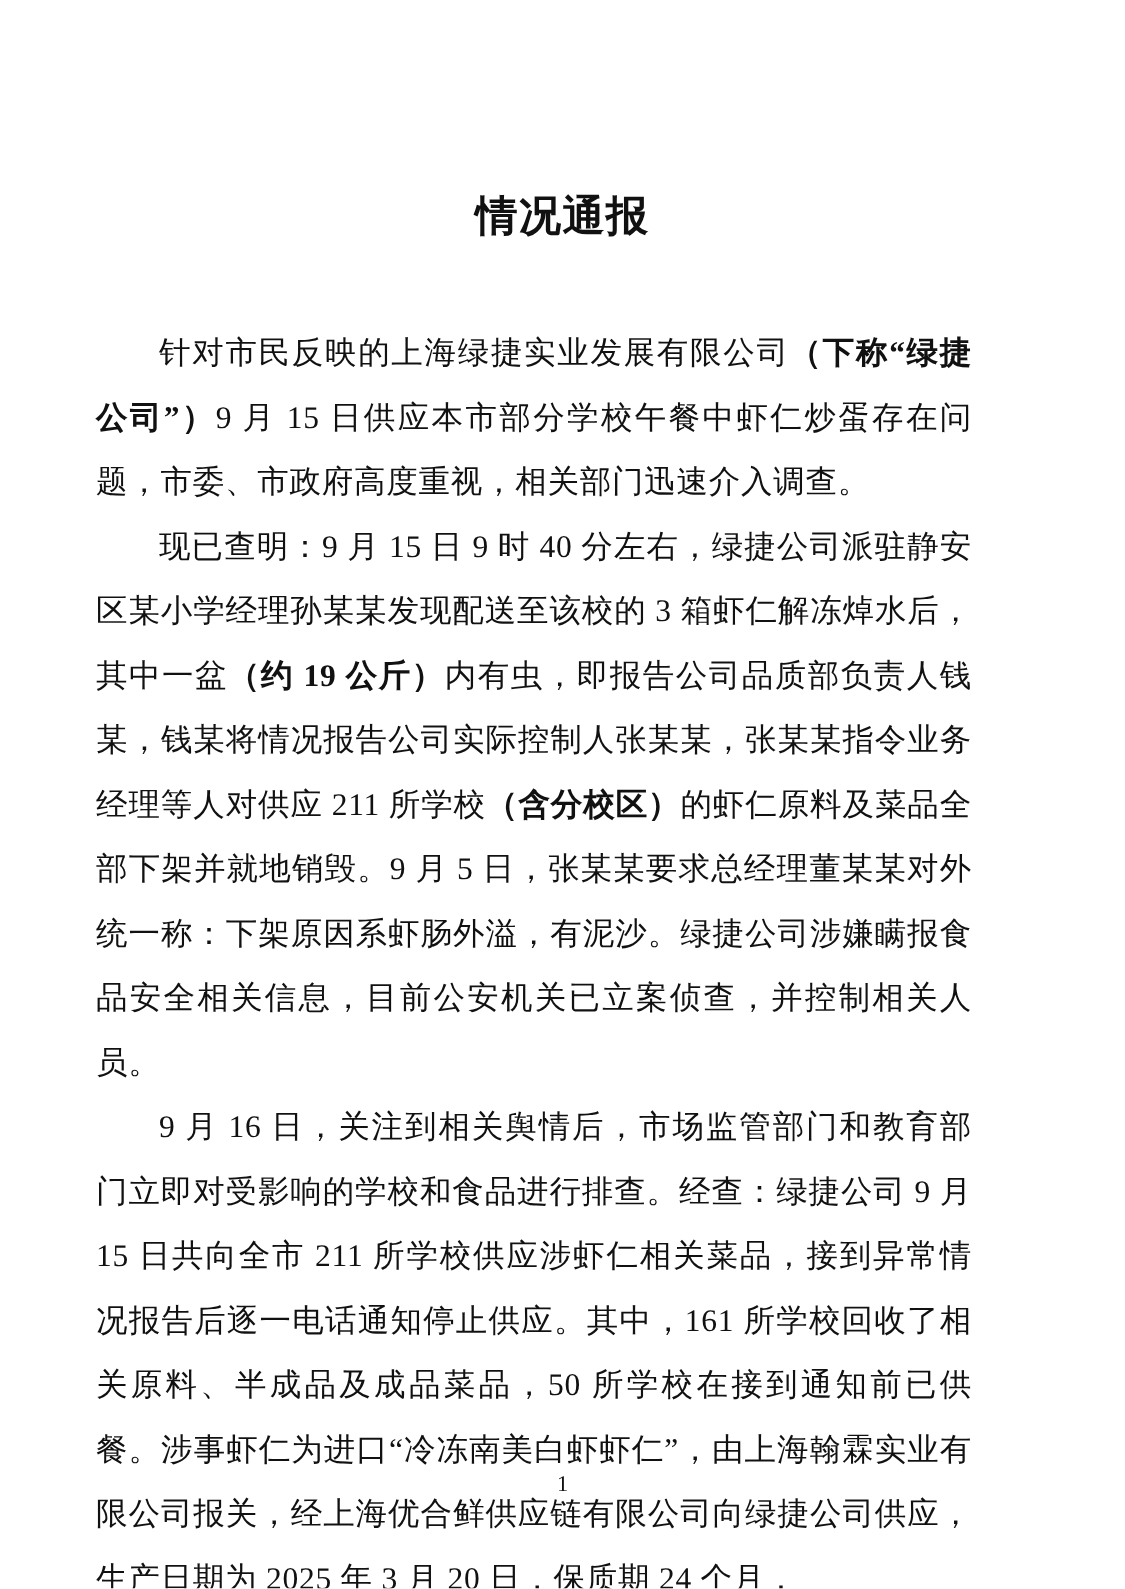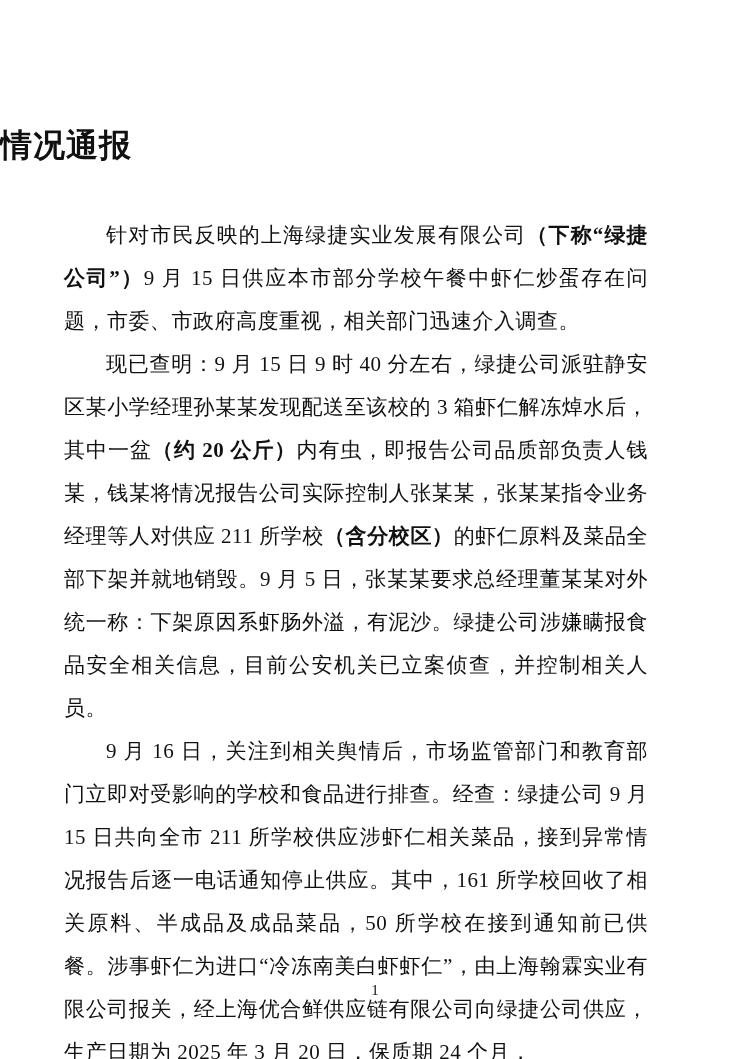--- a/index.html
+++ b/index.html
@@ -13,21 +13,22 @@
     height: 1059px;
     margin: 0 auto;
     background: #ffffff;
     color: #111111;
     font-family: "Liberation Serif", "DejaVu Serif", serif;
     overflow: hidden;
   }
   .doc-title {
     margin: 0;
     padding-top: 126px;
-    font-size: 32px;
+    text-align: center;
+    font-size: 28px;
     line-height: 38px;
     font-weight: bold;
     letter-spacing: 1px;
   }
   .doc-body {
     margin: 50px 102px 0 64px;
     font-size: 21px;
     line-height: 43px;
     text-align: justify;
     letter-spacing: 0.5px;
@@ -52,18 +53,18 @@
   }
 </style>
 </head>
 <body>
 
 <div class="page">
   <h1 class="doc-title">情况通报</h1>
 
   <div class="doc-body">
       <p><span>针对市民反映的上海绿捷实业发展有限公司</span><span class="run-bold">（下称“绿捷公司”）</span><span>9 月 15 日供应本市部分学校午餐中虾仁炒蛋存在问题，市委、市政府高度重视，相关部门迅速介入调查。</span></p>
-      <p><span>现已查明：9 月 15 日 9 时 40 分左右，绿捷公司派驻静安区某小学经理孙某某发现配送至该校的 3 箱虾仁解冻焯水后，其中一盆</span><span class="run-bold">（约 20 公斤）</span><span>内有虫，即报告公司品质部负责人钱某，钱某将情况报告公司实际控制人张某某，张某某指令业务经理等人对供应 211 所学校</span><span class="run-bold">（含分校区）</span><span>的虾仁原料及菜品全部下架并就地销毁。9 月 5 日，张某某要求总经理董某某对外统一称：下架原因系虾肠外溢，有泥沙。绿捷公司涉嫌瞒报食品安全相关信息，目前公安机关已立案侦查，并控制相关人员。</span></p>
+      <p><span>现已查明：9 月 15 日 9 时 40 分左右，绿捷公司派驻静安区某小学经理孙某某发现配送至该校的 3 箱虾仁解冻焯水后，其中一盆</span><span class="run-bold">（约 19 公斤）</span><span>内有虫，即报告公司品质部负责人钱某，钱某将情况报告公司实际控制人张某某，张某某指令业务经理等人对供应 211 所学校</span><span class="run-bold">（含分校区）</span><span>的虾仁原料及菜品全部下架并就地销毁。9 月 5 日，张某某要求总经理董某某对外统一称：下架原因系虾肠外溢，有泥沙。绿捷公司涉嫌瞒报食品安全相关信息，目前公安机关已立案侦查，并控制相关人员。</span></p>
       <p><span>9 月 16 日，关注到相关舆情后，市场监管部门和教育部门立即对受影响的学校和食品进行排查。经查：绿捷公司 9 月 15 日共向全市 211 所学校供应涉虾仁相关菜品，接到异常情况报告后逐一电话通知停止供应。其中，161 所学校回收了相关原料、半成品及成品菜品，50 所学校在接到通知前已供餐。涉事虾仁为进口“冷冻南美白虾虾仁”，由上海翰霖实业有限公司报关，经上海优合鲜供应链有限公司向绿捷公司供应，生产日期为 2025 年 3 月 20 日，保质期 24 个月，</span></p>
     </div>
 
   <div class="page-footer">1</div>
 </div>
 
 </body></html>

